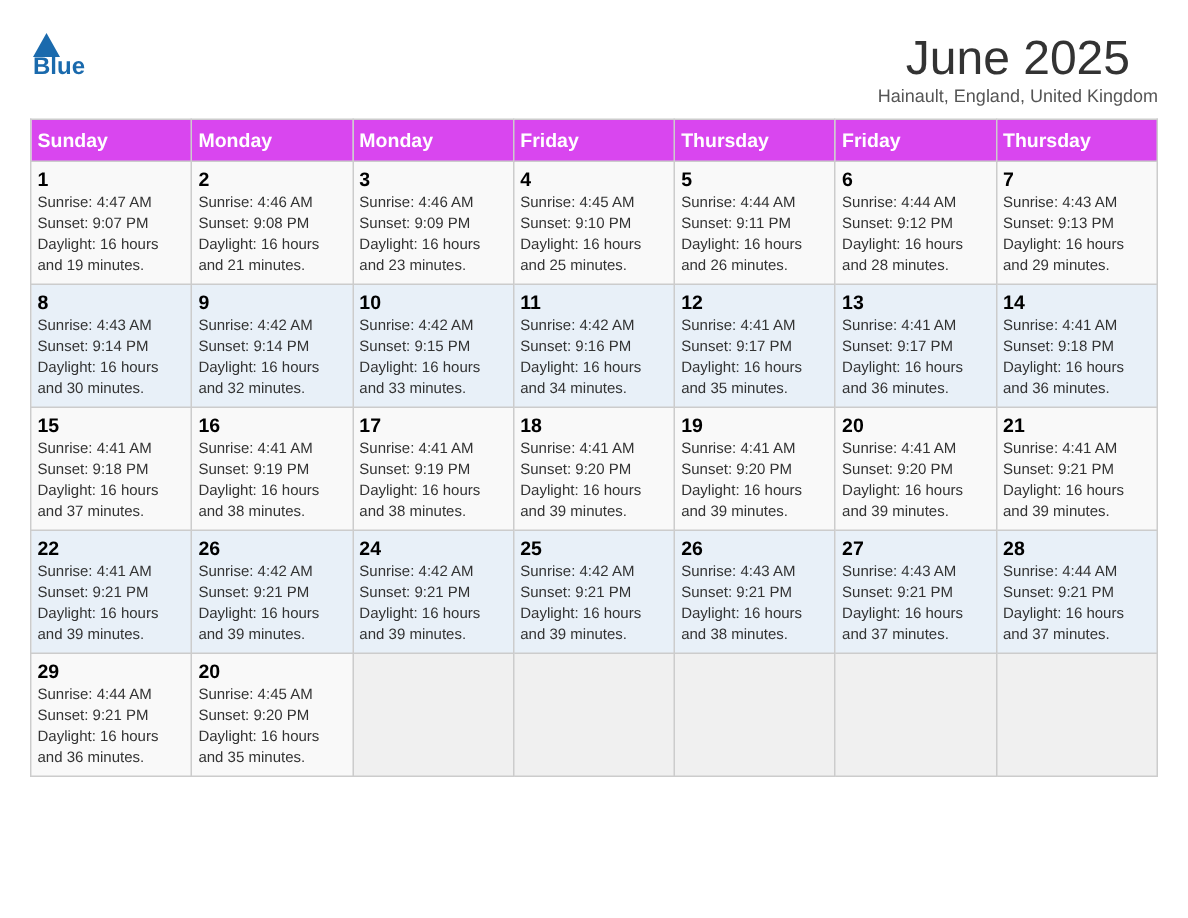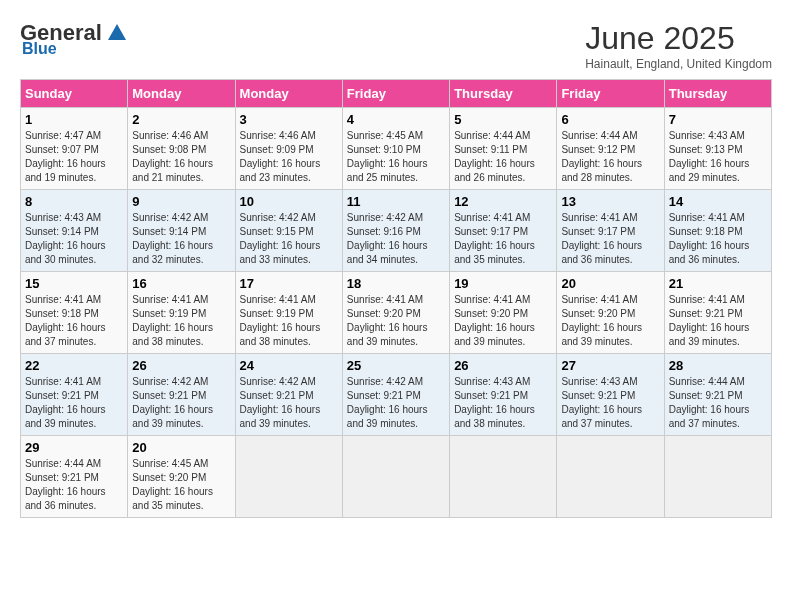--- a/index.html
+++ b/index.html
@@ -17,38 +17,38 @@
       margin-bottom: 8px;
     }
     .logo {
       display: flex;
       flex-direction: column;
       align-items: flex-start;
     }
     .logo-general { color: #333; }
     .logo-blue { color: #1a6aad; }
     .title-block {
-      text-align: left;
+      text-align: center;
     }
     .calendar-title {
       font-size: 32px;
       color: #333;
       font-weight: normal;
     }
     .calendar-subtitle {
       font-size: 12px;
       color: #555;
     }
     table {
       width: 100%;
       border-collapse: collapse;
       font-size: 11px;
     }
     thead tr th {
-      background-color: #ec4899;
+      background-color: #d946ef;
       color: #fff;
       padding: 6px 4px;
       text-align: left;
       font-weight: bold;
       font-size: 13px;
       border: 1px solid #ccc;
     }
     tbody tr td {
       border: 1px solid #ccc;
       vertical-align: top;
@@ -77,21 +77,20 @@
     .empty-cell {
       background-color: #f0f0f0 !important;
     }
   </style>
 </head>
 <body>
 
 <div class="header">
   <div class="logo">
     <div style="display:flex; align-items:center; gap:4px;">
-      <span class="logo-general" style="font-size:22px; font-weight:bold; color:#333;">General</span>
       <svg width="22" height="22" viewBox="0 0 22 22">
         <polygon points="11,2 20,18 2,18" fill="#1a6aad"></polygon>
       </svg>
     </div>
     <span class="logo-blue" style="font-size:16px; font-weight:bold; color:#1a6aad; margin-top:-6px; margin-left:2px;">Blue</span>
   </div>
   <div class="title-block">
     <div class="calendar-title">June 2025</div>
     <div class="calendar-subtitle">Hainault, England, United Kingdom</div>
   </div>

